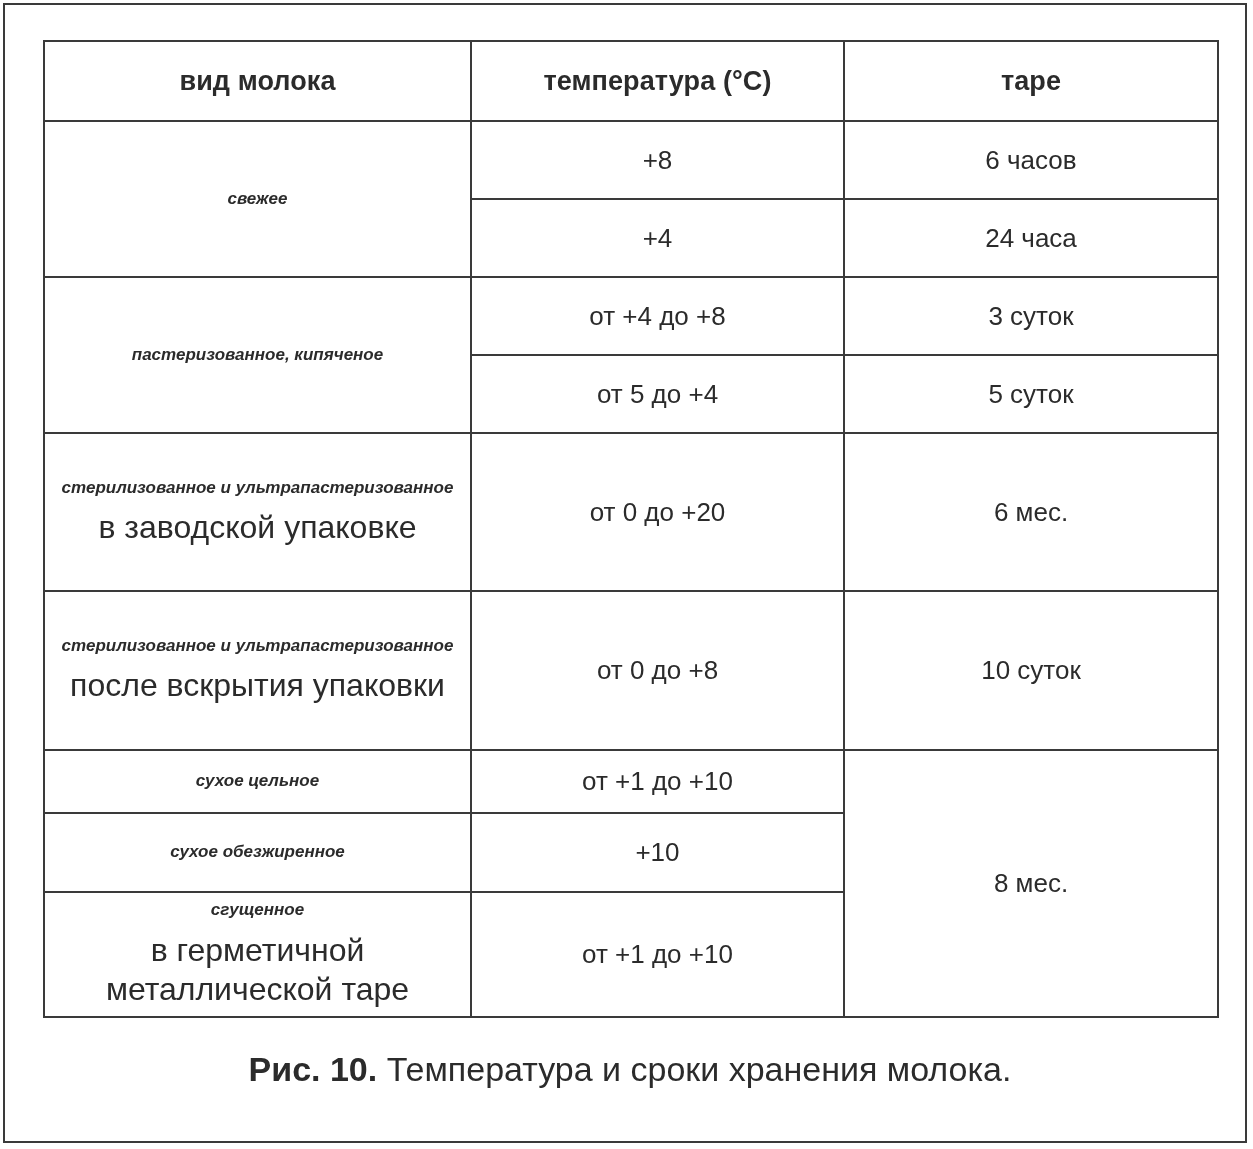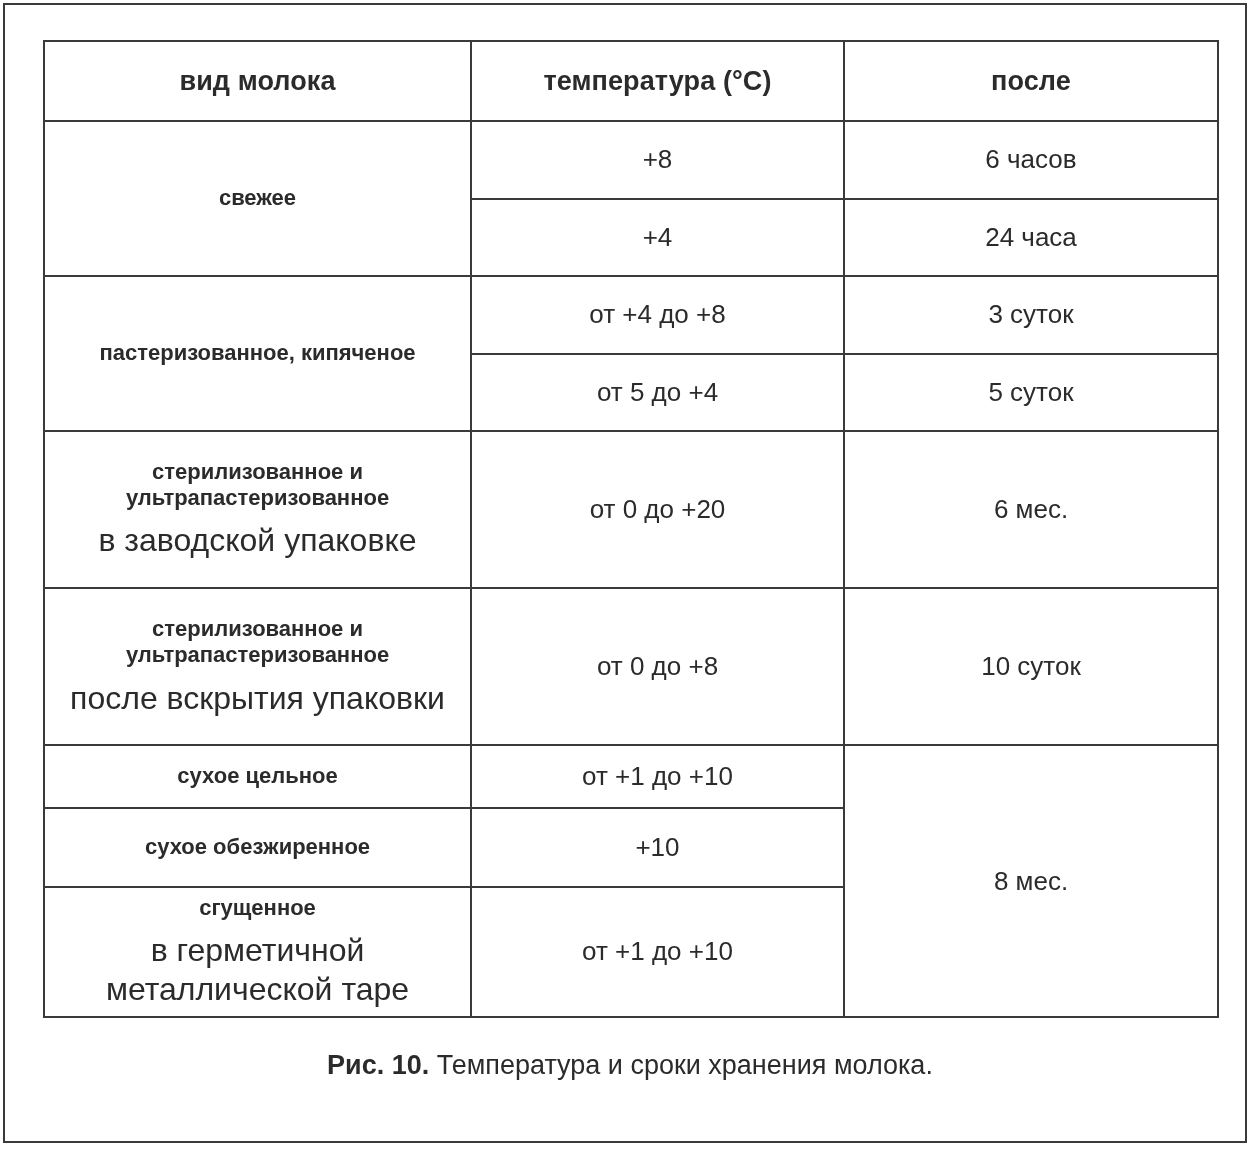--- a/index.html
+++ b/index.html
@@ -64,23 +64,24 @@
 
   .kind-cell {
     font-weight: bold;
     font-size: 25.5px;
     line-height: 1.22;
   }
 
   .kind-title {
     display: block;
     font-weight: bold;
-    font-size: 22px;
+    font-size: 17px;
     line-height: 1.2;
     white-space: nowrap;
+    font-style: italic;
   }
 
   .kind-title.wrapline {
     white-space: normal;
   }
 
   .kind-sub {
     display: block;
     font-weight: normal;
     font-size: 32px;
@@ -95,21 +96,21 @@
   }
 
   .r-tall  { height: 74px; }
 
   .caption {
     position: absolute;
     left: 38px;
     top: 1044px;
     width: 1174px;
     text-align: center;
-    font-size: 27px;
+    font-size: 34px;
     line-height: 1.2;
     color: #2b2b2b;
     white-space: nowrap;
   }
   .caption .cap-label {
     font-weight: bold;
   }
   .caption .cap-text {
     font-weight: normal;
   }
@@ -123,21 +124,21 @@
     <table class="milk-table">
       <colgroup>
         <col class="c1">
           <col class="c2">
           <col class="c3">
       </colgroup>
       <thead>
         <tr>
           <th class="hdr-cell">вид молока</th>
           <th class="hdr-cell">температура (°C)</th>
-          <th class="hdr-cell">после</th>
+          <th class="hdr-cell">таре</th>
         </tr>
       </thead>
       <tbody>
 
         <tr class="r-tall">
           <td class="kind-cell" rowspan="2">
             <span class="kind-title">свежее</span>
           </td>
           <td class="val-cell">+8</td>
           <td class="val-cell">6 часов</td>

